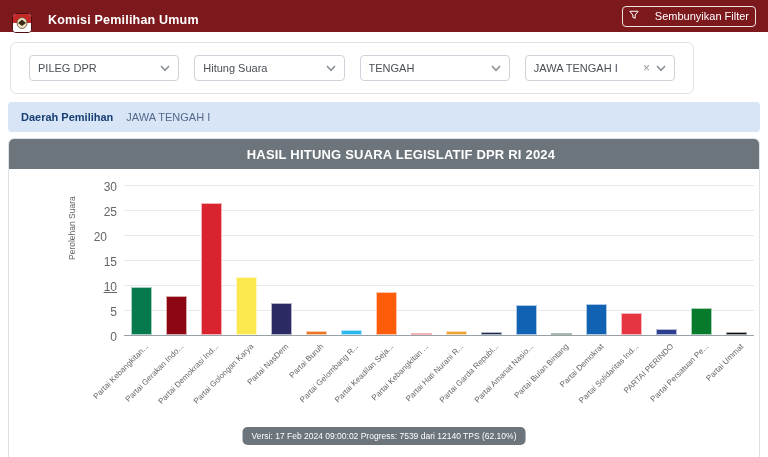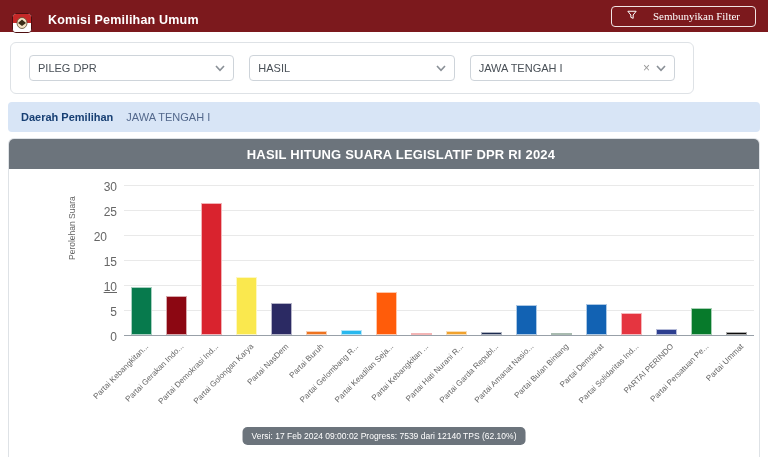--- a/index.html
+++ b/index.html
@@ -9,22 +9,22 @@
 
   
   .navbar { position:absolute; left:0; top:0; width:768px; height:32px;
     background:#7C191D; display:flex; align-items:center; padding:0 12px; }
   .brand { display:flex; align-items:flex-start; gap:16px;margin-top:14px; }
   .logo { width:20px; height:20px; border-radius:4px; background:#fff;
     overflow:hidden; border:1px solid #4d0f11; flex:0 0 auto; }
   .brand-title { color:#fff; font-weight:bold; font-size:12.5px; letter-spacing:.2px; }
   .filter-toggle { margin-left:auto; display:flex; align-items:center; gap:16px;
     background:transparent; border:1px solid #f1e3e3; color:#fff; border-radius:4px;
-    height:21px; padding:0 15px; font-size:11px; cursor:pointer;
-    font-family:Liberation Serif, serif; }
+    height:21px; padding:0 6px; font-size:11px; cursor:pointer;
+    font-family:Liberation Sans, sans-serif; }
 
   
   .filter-card { position:absolute; left:10px; top:42px; width:684px; height:52px;
     border:1px solid #dee2e6; border-radius:6px; background:#fff;
     display:flex; align-items:center; gap:15px; padding:0 18px; }
   .select { flex:1 1 0; height:26px; border:1px solid #ced4da; border-radius:4px;
     display:flex; align-items:center; padding:0 8px; font-size:11px; color:#495057;
     background:#fff; cursor:pointer; }
   .select .value { flex:1 1 auto; white-space:nowrap; overflow:hidden; }
   .select .clear { color:#999; font-size:12px; margin-right:6px; cursor:pointer; line-height:1; }
@@ -88,21 +88,29 @@
   <div class="filter-card">
     <div class="select">
       <span class="value">PILEG DPR</span>
       <span class="chev">
         <svg width="10" height="7" viewBox="0 0 10 7" fill="none" stroke="#8a9097" stroke-width="1.6">
             <path d="M1 1 L5 5.4 L9 1"></path>
           </svg>
       </span>
     </div>
     <div class="select">
-      <span class="value">HASIL</span>
+      <span class="value">Hitung Suara</span>
+      <span class="chev">
+        <svg width="10" height="7" viewBox="0 0 10 7" fill="none" stroke="#8a9097" stroke-width="1.6">
+            <path d="M1 1 L5 5.4 L9 1"></path>
+          </svg>
+      </span>
+    </div>
+    <div class="select">
+      <span class="value">TENGAH</span>
       <span class="chev">
         <svg width="10" height="7" viewBox="0 0 10 7" fill="none" stroke="#8a9097" stroke-width="1.6">
             <path d="M1 1 L5 5.4 L9 1"></path>
           </svg>
       </span>
     </div>
     <div class="select">
       <span class="value">JAWA TENGAH I</span>
       <span class="clear">×</span>
       <span class="chev">

